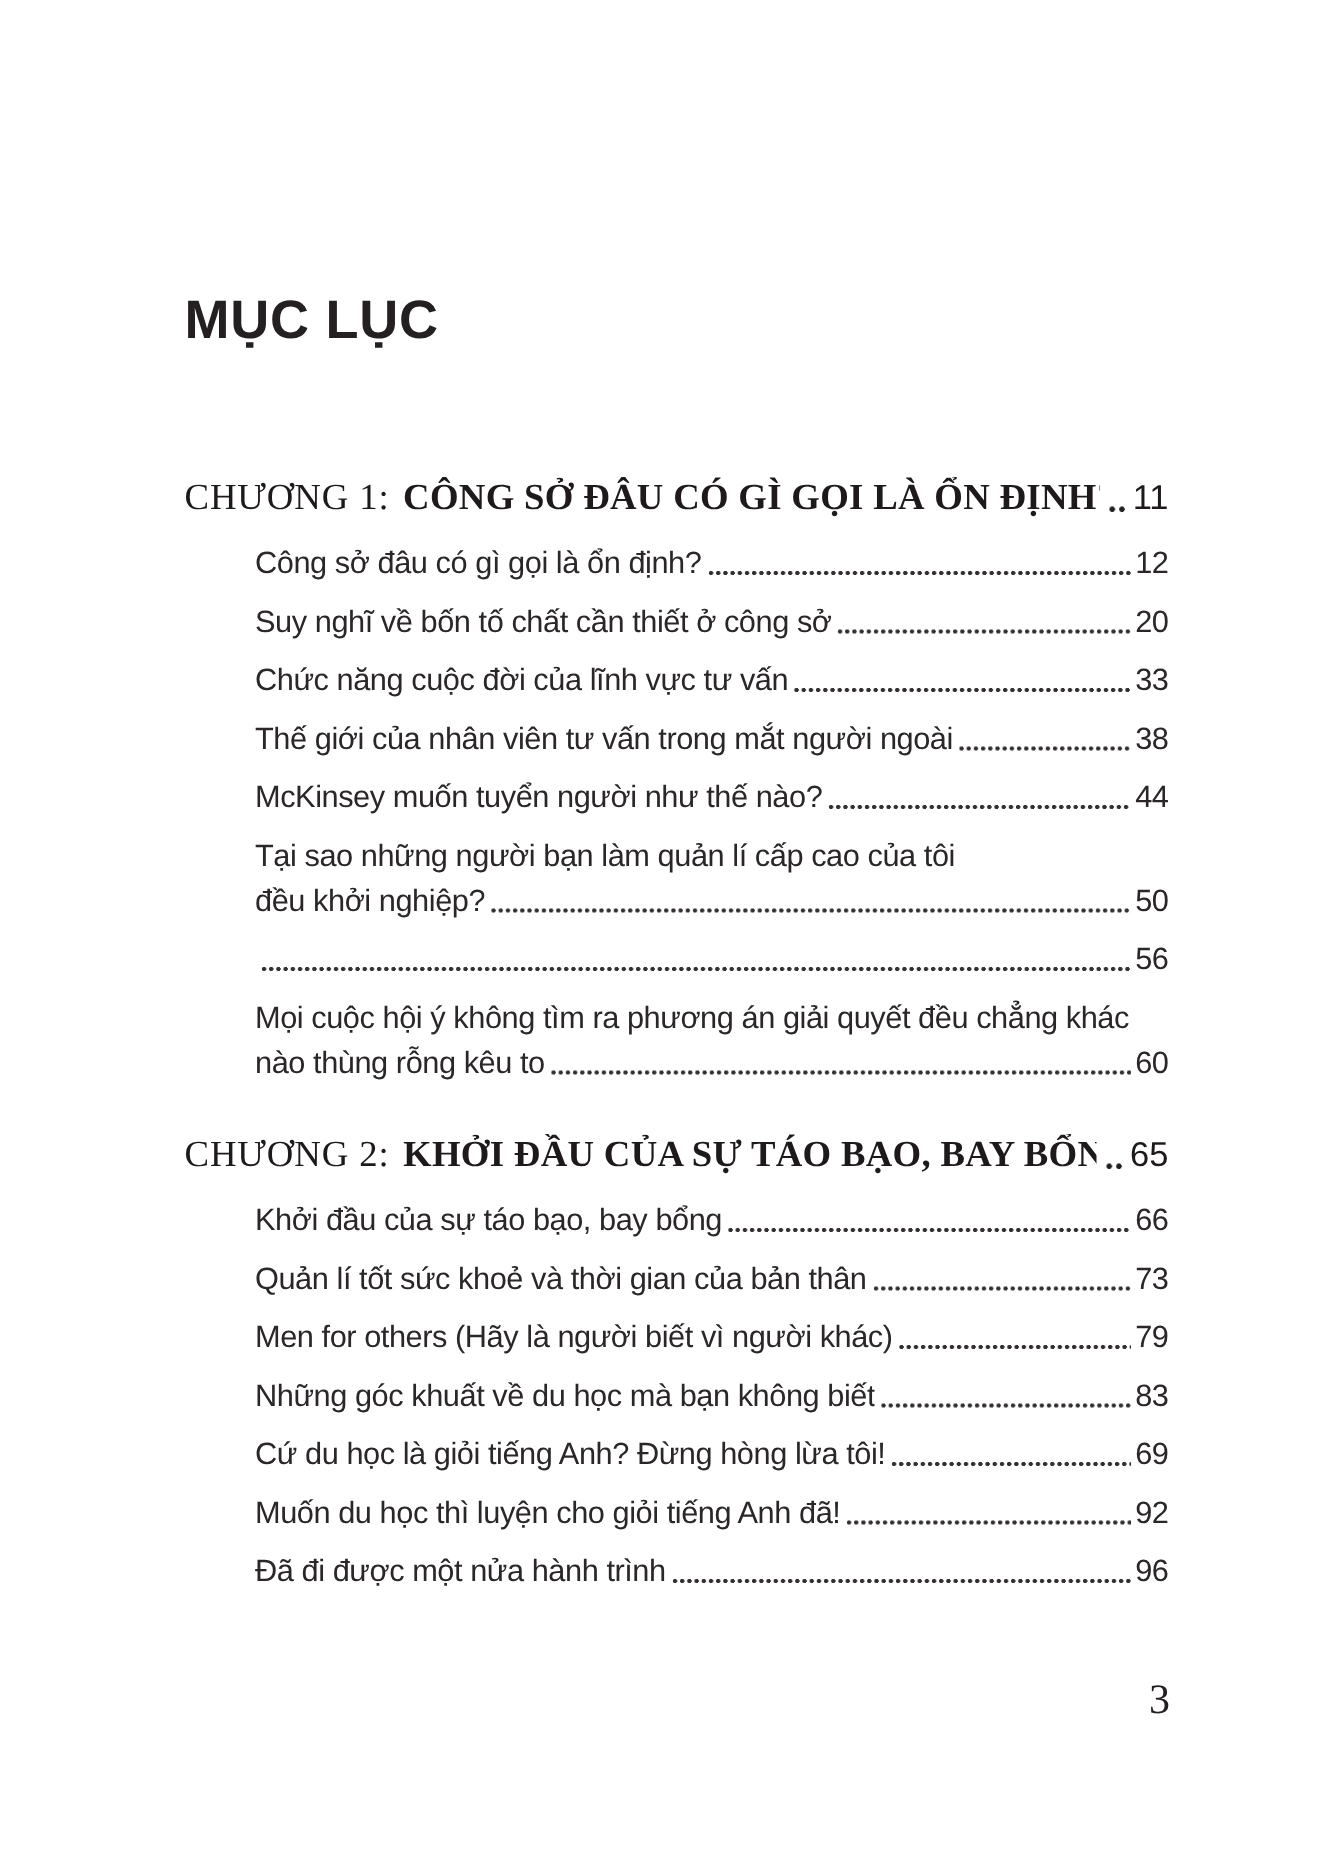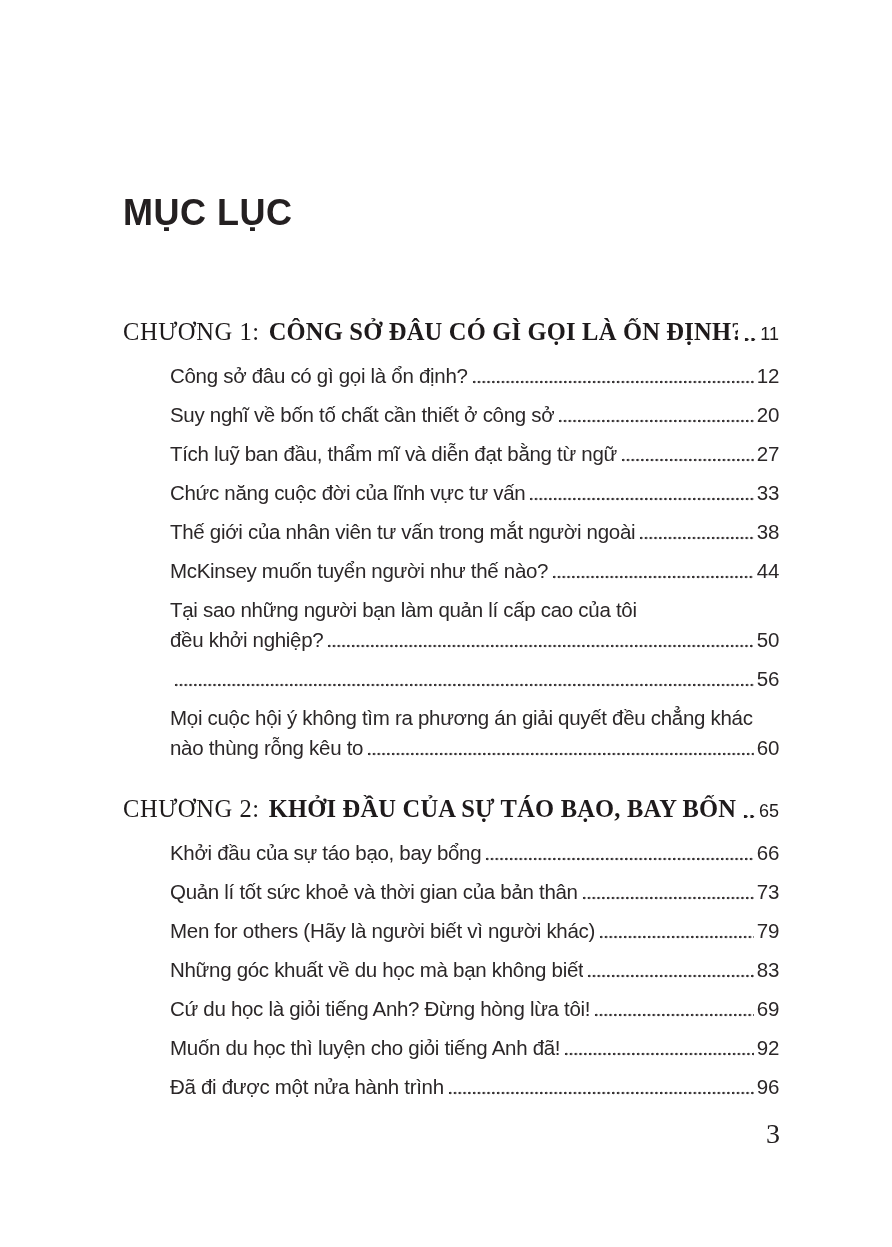--- a/index.html
+++ b/index.html
@@ -58,21 +58,21 @@
     flex: 1 1 12px;
     min-width: 12px;
     align-self: flex-end;
     height: 5px;
     margin: 0 4px 4px 6px;
     background-image: radial-gradient(circle at 2.5px 2.5px, #242021 1.7px, transparent 2px);
     background-size: 6.5px 5px;
     background-repeat: repeat-x;
   }
   .ch-page {
-    font-size: 18px;
+    font-size: 23px;
     flex: 0 0 auto;
   }
   .items {
     padding-top: 2px;
     padding-left: 47px;
   }
   .toc-item { margin-top: 16px; }
   .row {
     display: flex;
     align-items: baseline;
@@ -132,27 +132,20 @@
       </div>
 
       <div class="toc-item">
         <div class="row">
           <span class="t">Suy nghĩ về bốn tố chất cần thiết ở công sở</span>
           <span class="leader"></span>
           <span class="pg">20</span>
         </div>
       </div>
 
-      <div class="toc-item">
-        <div class="row">
-          <span class="t">Tích luỹ ban đầu, thẩm mĩ và diễn đạt bằng từ ngữ</span>
-          <span class="leader"></span>
-          <span class="pg">27</span>
-        </div>
-      </div>
 
       <div class="toc-item">
         <div class="row">
           <span class="t">Chức năng cuộc đời của lĩnh vực tư vấn</span>
           <span class="leader"></span>
           <span class="pg">33</span>
         </div>
       </div>
 
       <div class="toc-item">

